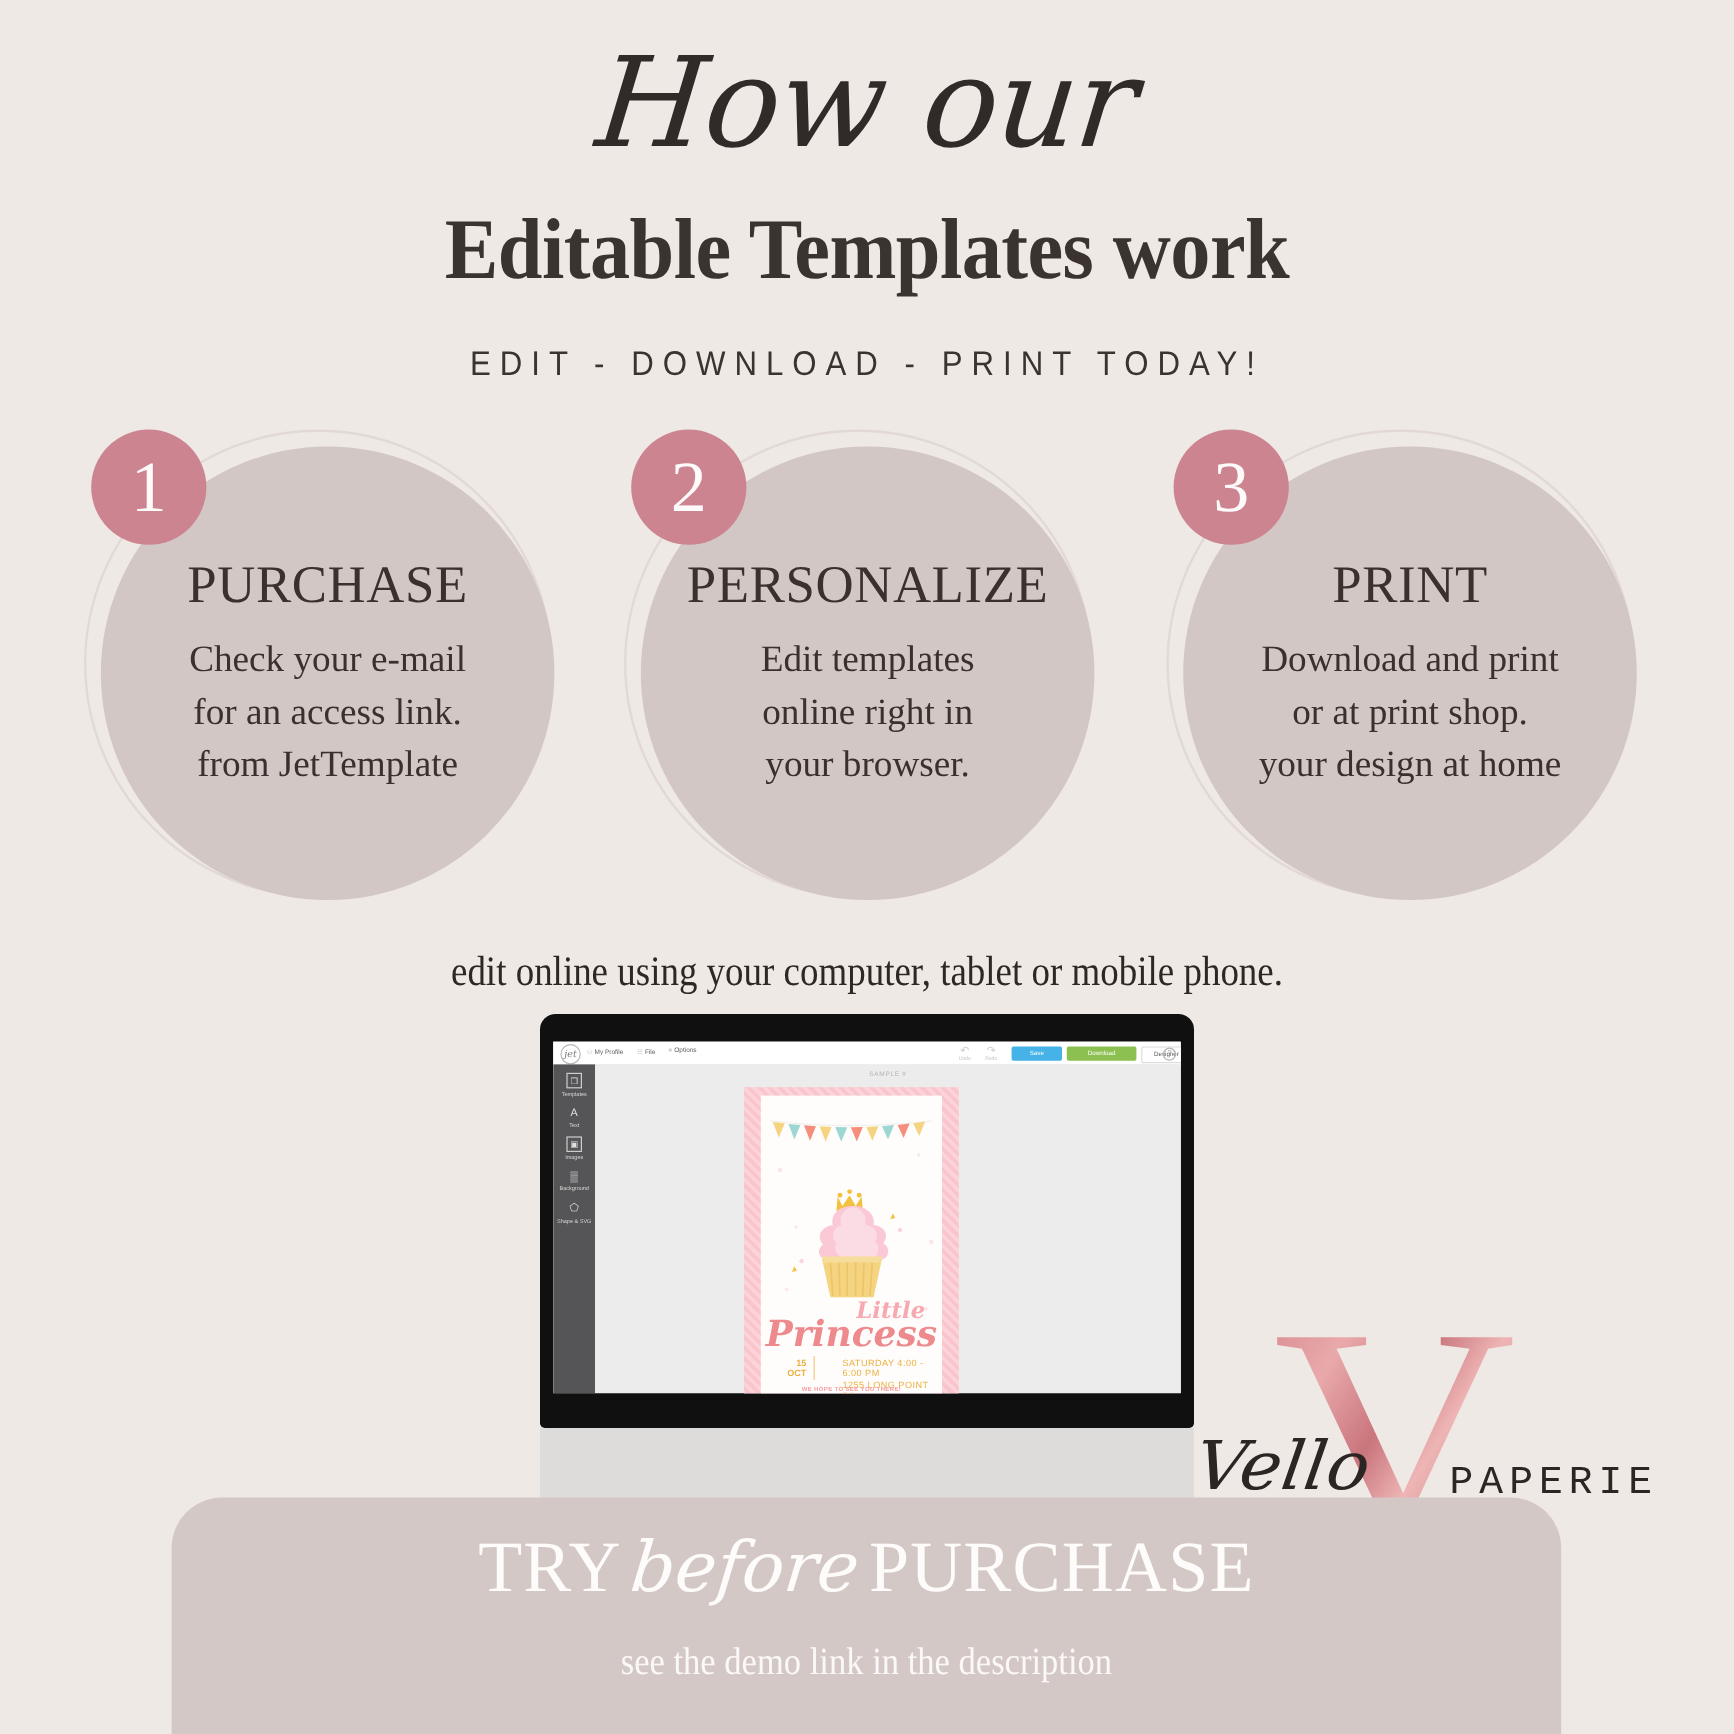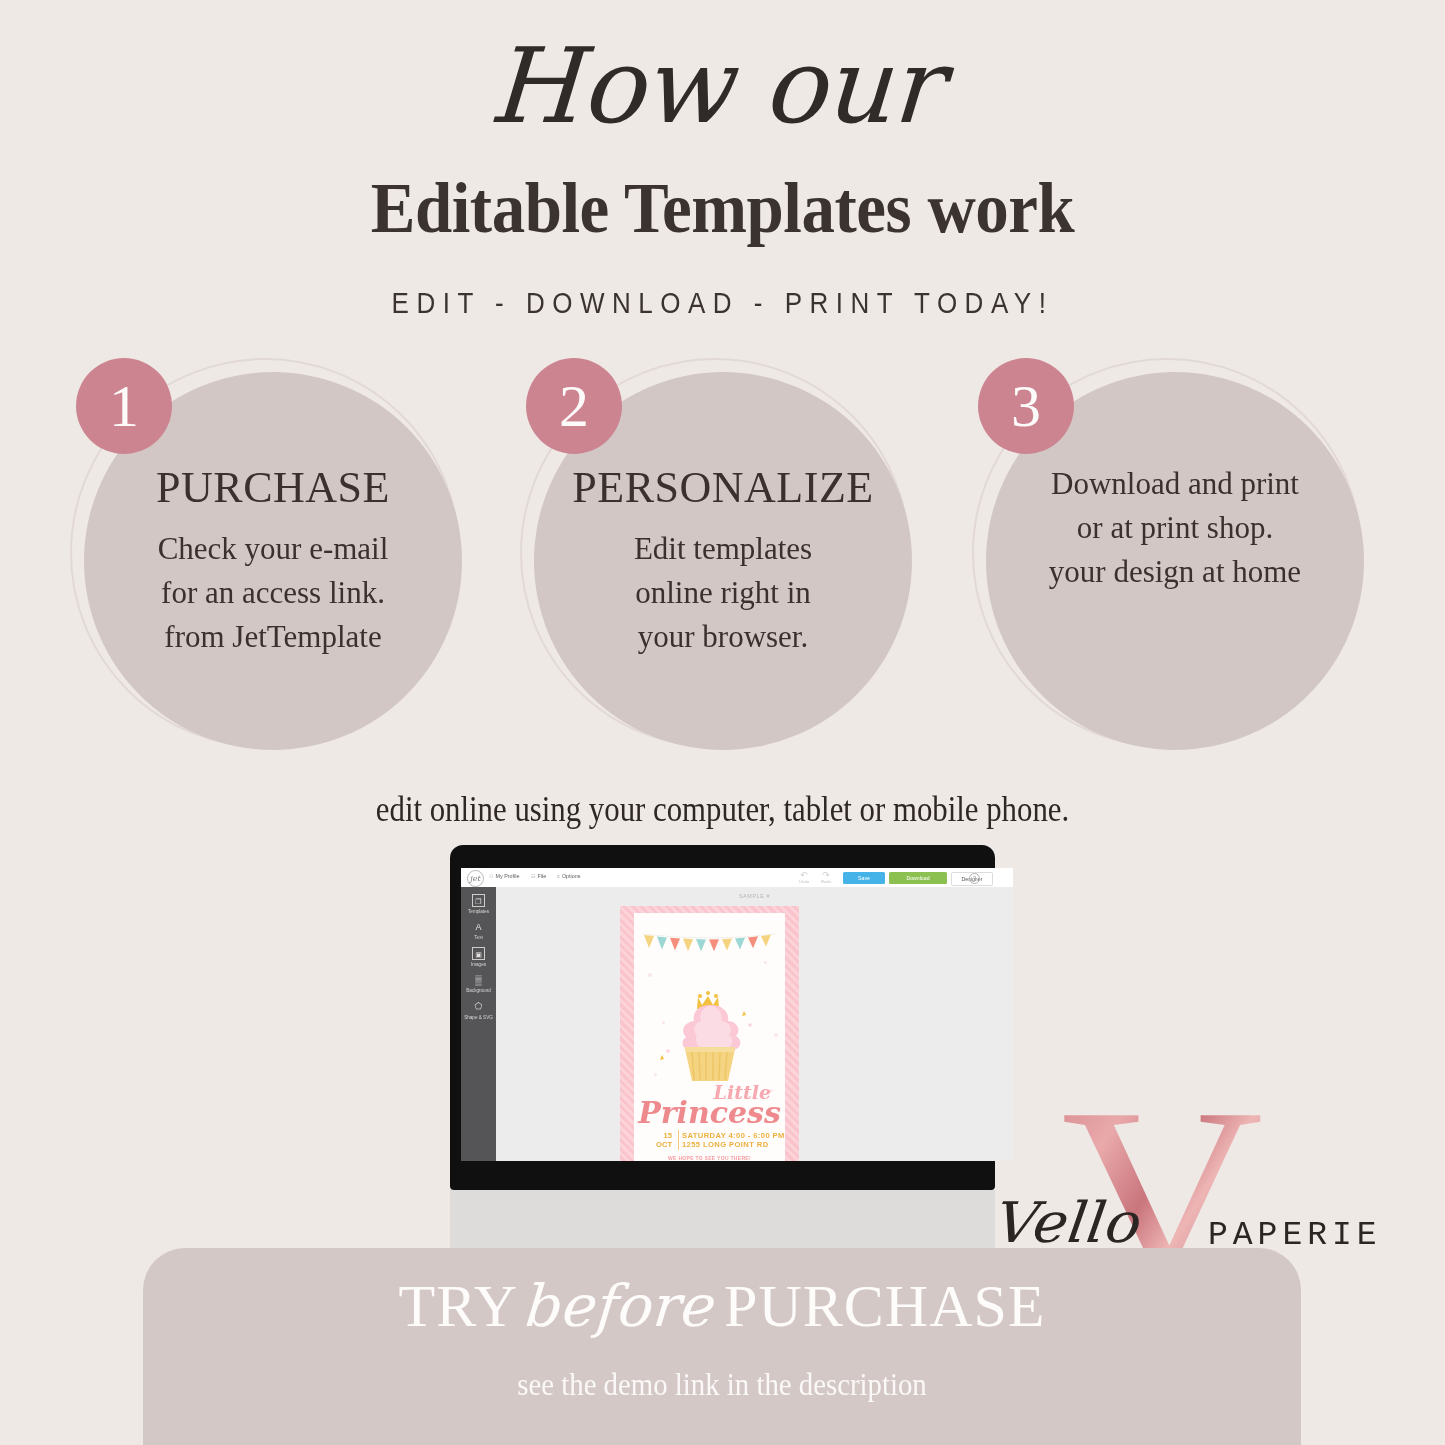--- a/index.html
+++ b/index.html
@@ -106,21 +106,21 @@
   }
 
   
   .monitor{position:absolute;left:440px;top:840px;width:565px;height:455px;}
   .bezel{
     position:absolute;left:10px;top:5px;width:545px;height:345px;
     background:#101010;border-radius:13px 13px 4px 4px;
   }
   .screen{
     position:absolute;left:21px;top:28px;width:523px;height:293px;
-    background:#ffffff;overflow:hidden;padding-left:29px;
+    background:#ffffff;overflow:hidden;
   }
   .chin{
     position:absolute;left:10px;top:350px;width:545px;height:67px;
     background:#dedcda;border-radius:0 0 6px 6px;
   }
   .neck{
     position:absolute;left:200px;top:415px;width:165px;height:60px;
     background:#b9b8b6;
     clip-path:polygon(13% 0,87% 0,100% 100%,0 100%);
   }
@@ -223,22 +223,22 @@
     font-family:"DejaVu Serif",serif;font-style:italic;font-weight:bold;
     font-size:30px;color:#ee8a8e;
   }
   .cdate{
     position:absolute;left:22px;top:218px;
     font-family:"Liberation Sans",sans-serif;font-weight:bold;
     font-size:7.6px;line-height:1.25;color:#ecb03f;text-align:right;
   }
   .cdiv{position:absolute;left:44px;top:217px;width:1px;height:20px;background:#f3c97e;}
   .cinfo{
-    position:absolute;left:48px;top:218px;
-    font-family:"Liberation Sans",sans-serif;font-weight:bold;
+    position:absolute;left:68px;top:218px;
+    font-family:"Liberation Sans",sans-serif;font-weight:normal;
     font-size:7.6px;line-height:1.25;color:#ecb03f;letter-spacing:0.4px;
   }
   .cnote{
     position:absolute;left:0;right:0;top:242px;text-align:center;
     font-family:"Liberation Sans",sans-serif;font-weight:bold;
     font-size:5px;color:#f59ca2;letter-spacing:0.3px;
   }
 
   
   .logo{position:absolute;left:1000px;top:1095px;width:370px;height:190px;}
@@ -323,20 +323,21 @@
           <div>your browser.</div>
         </div>
       </div>
     </div>
 
     <div class="step s3">
       <div class="ring"></div>
       <div class="disc"></div>
       <div class="badge">3</div>
       <div class="step-body">
+        <div class="step-title">PRINT</div>
         <div class="step-desc">
           <div>Download and print</div>
           <div>or at print shop.</div>
           <div>your design at home</div>
         </div>
       </div>
     </div>
   </div>
 
   <div class="caption">edit online using your computer, tablet or mobile phone.</div>

